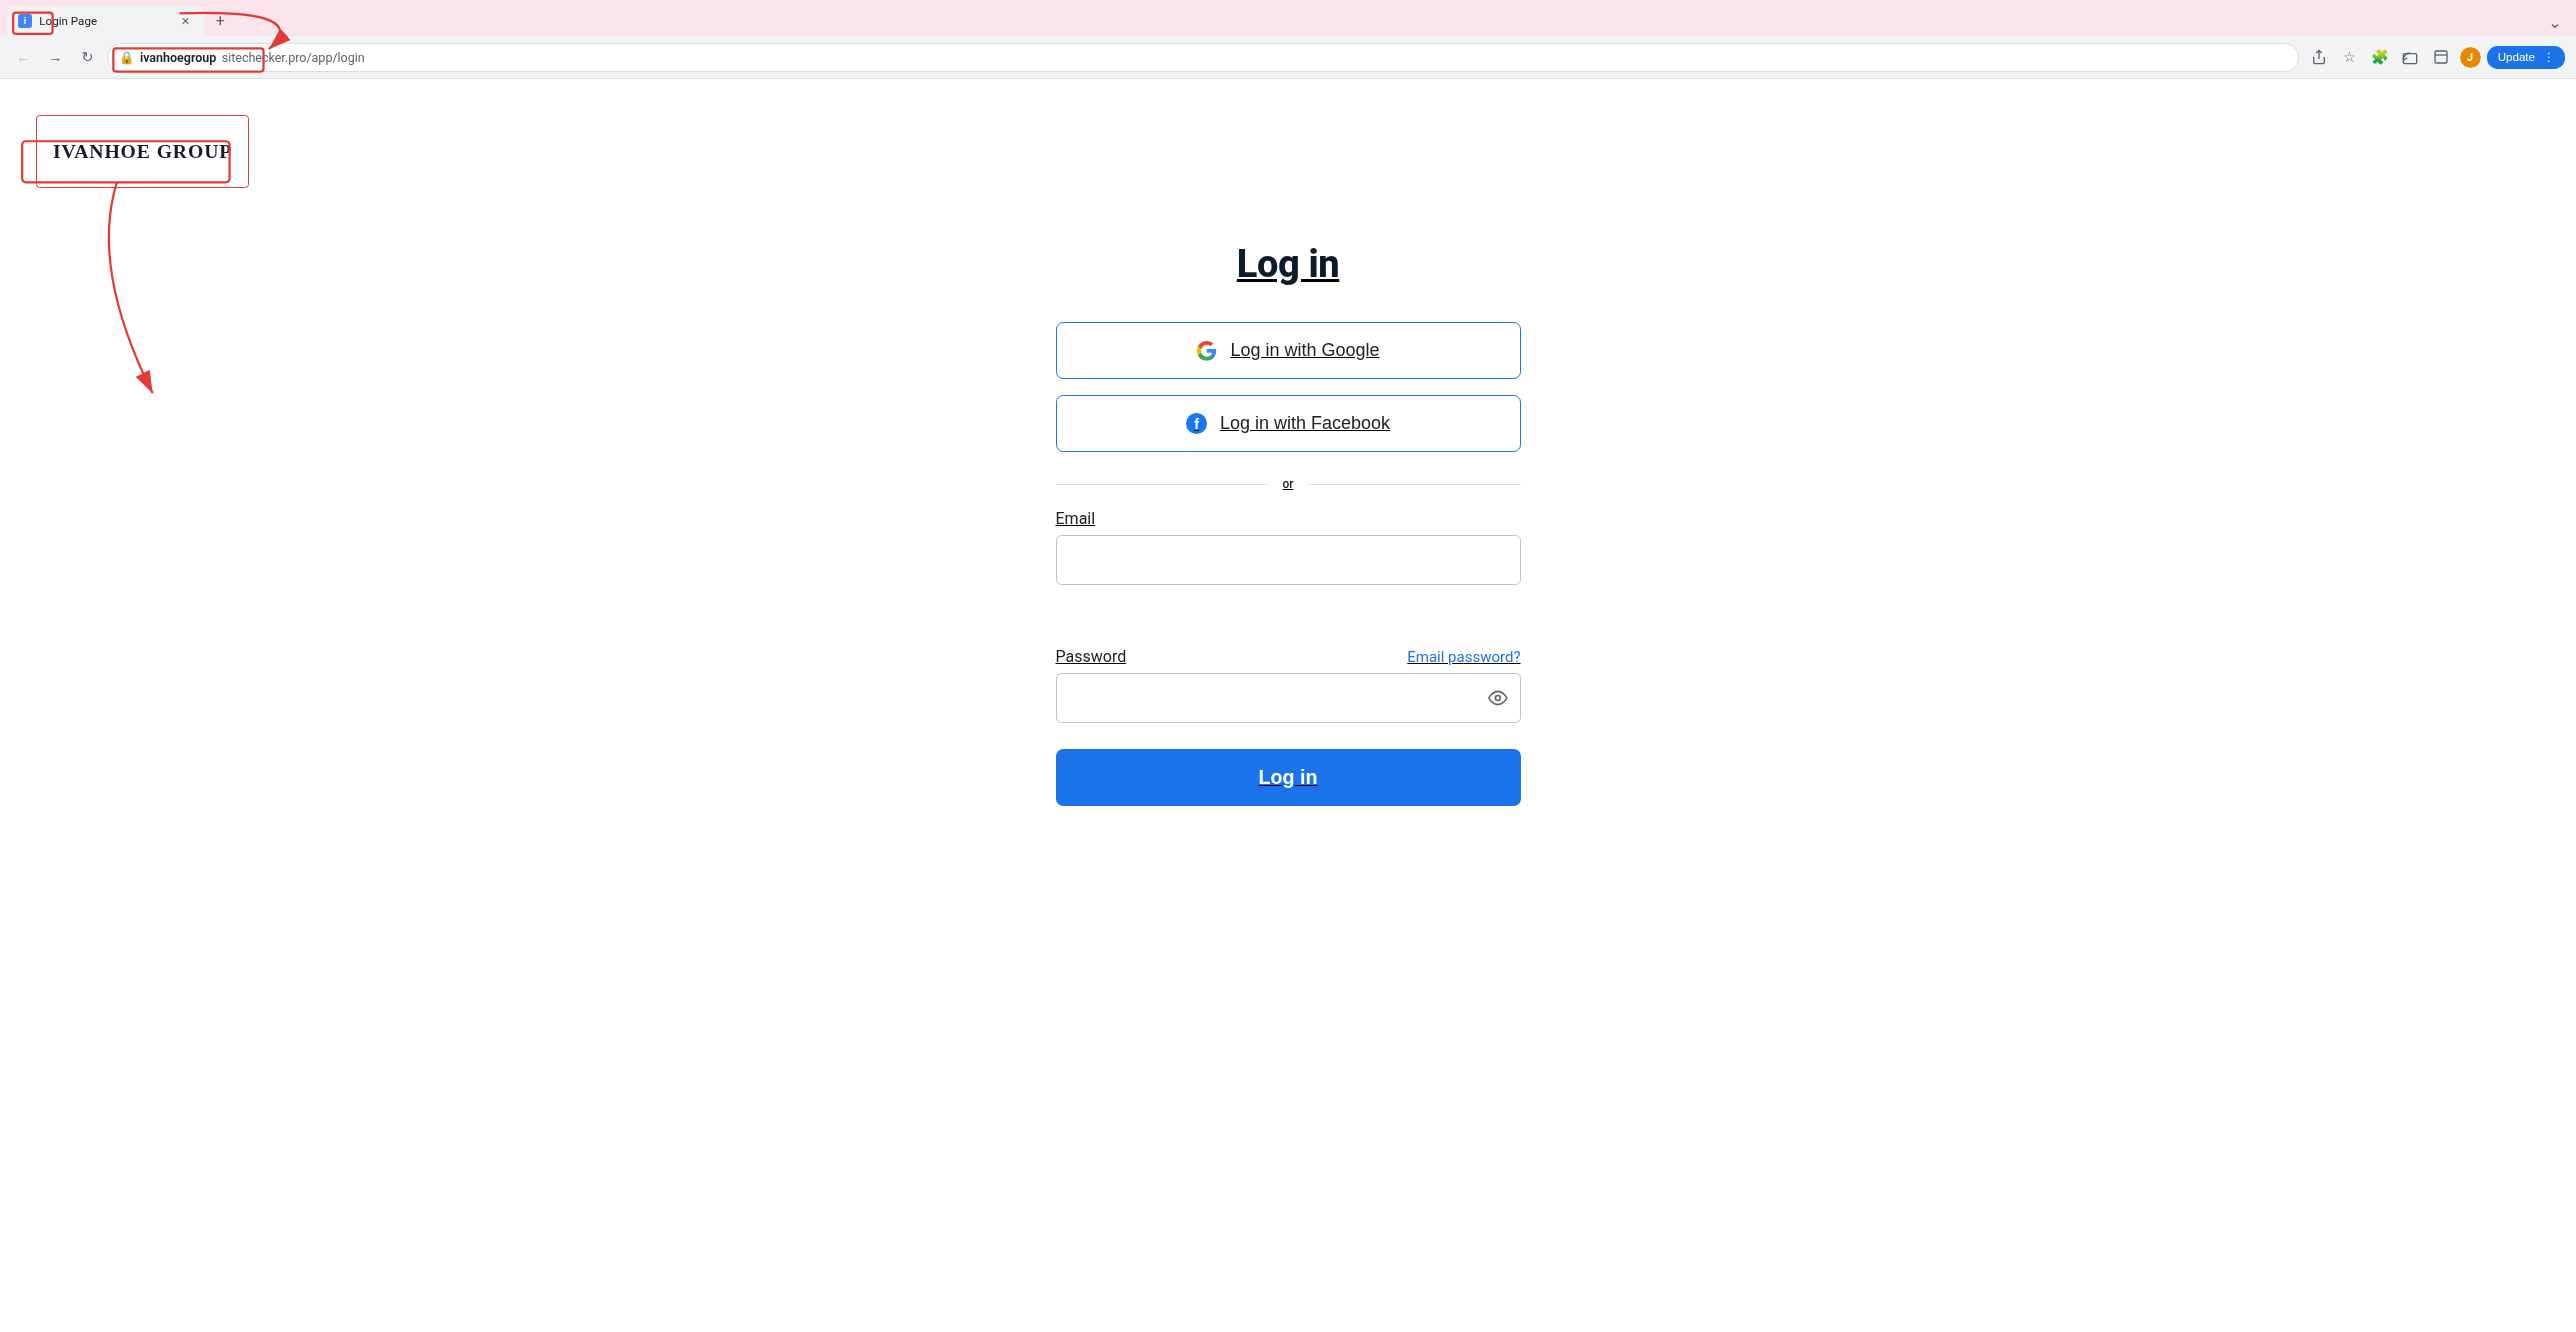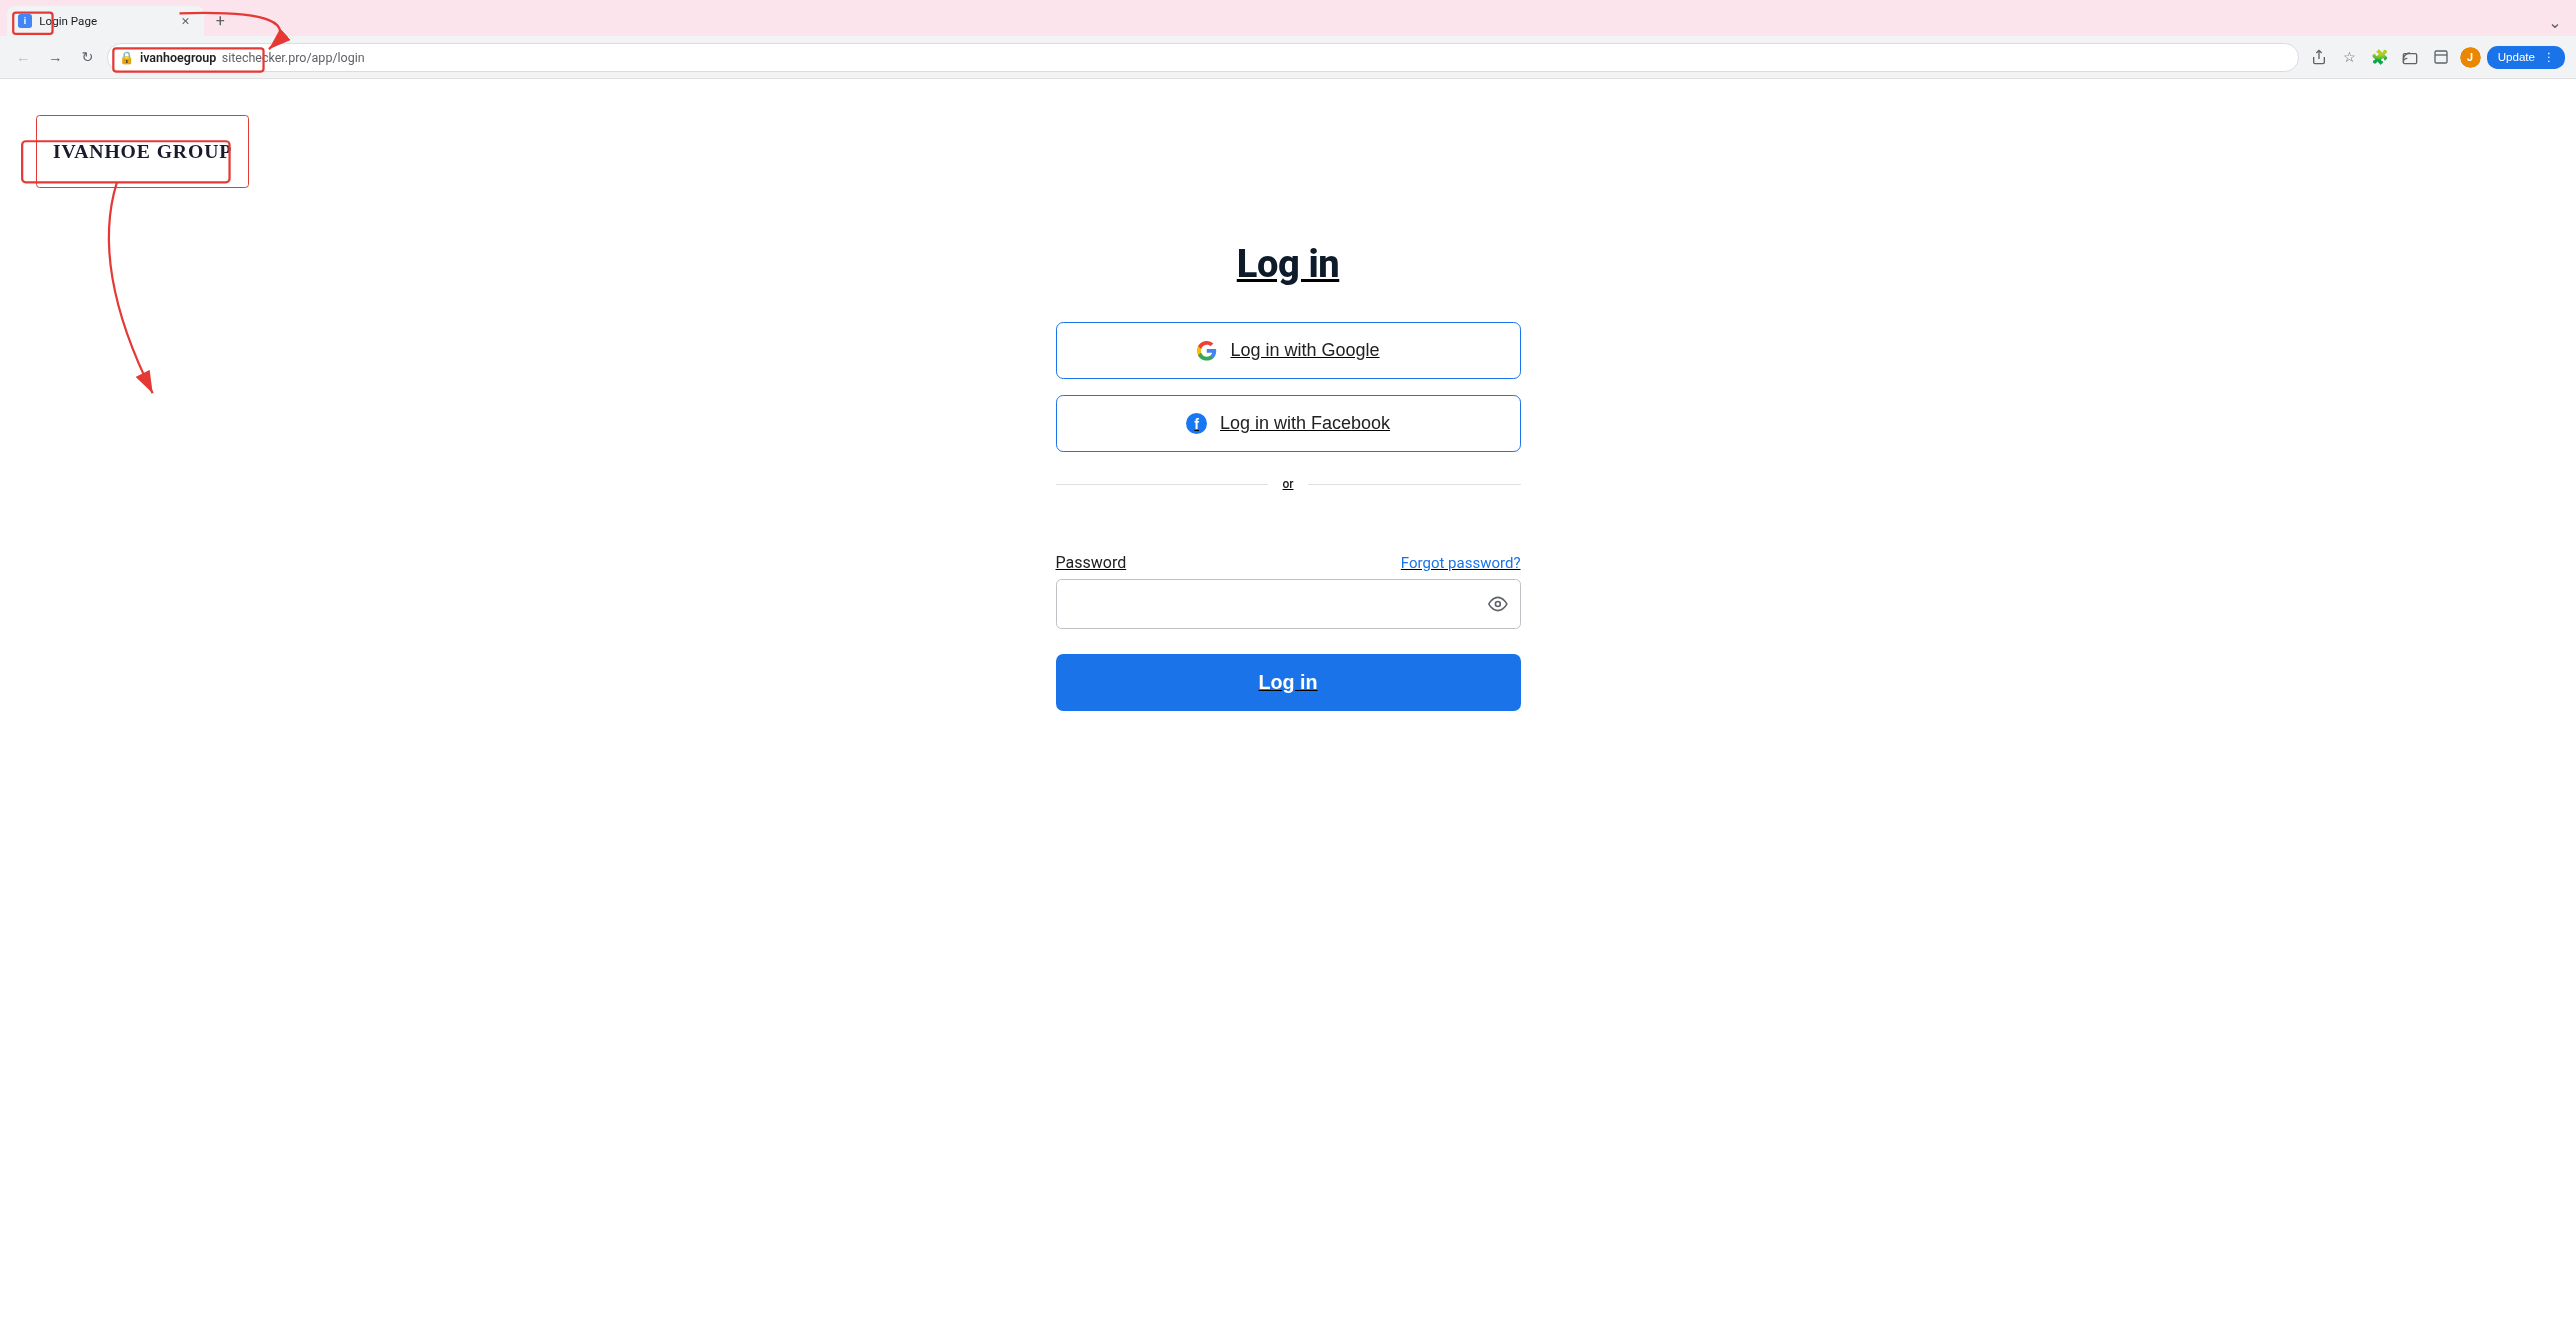--- a/index.html
+++ b/index.html
@@ -439,25 +439,29 @@
       <div class="facebook-icon">f</div>
       <span>Log in with Facebook</span>
     </button>
 
     <div class="divider-row">
       <div class="divider-line"></div>
       <span class="divider-text">or</span>
       <div class="divider-line"></div>
     </div>
 
+    <div class="form-group">
+      <label class="form-label">Email</label>
+      <input class="form-input" type="email" style="">
+    </div>
 
     <div class="form-group">
       <div class="form-row">
         <label class="form-label" style="margin-bottom:0;">Password</label>
-        <a class="forgot-link">Forgot password?</a>
+        <a class="forgot-link">Email password?</a>
       </div>
       <div class="password-wrapper">
         <input class="form-input" type="password" style="">
         <button class="eye-btn">
           <svg width="19.7" height="19.7" viewBox="0 0 24 24" fill="none" stroke="#5f6368" stroke-width="2">
             <path d="M1 12s4-8 11-8 11 8 11 8-4 8-11 8-11-8-11-8z"></path>
             <circle cx="12" cy="12" r="3"></circle>
           </svg>
         </button>
       </div>

